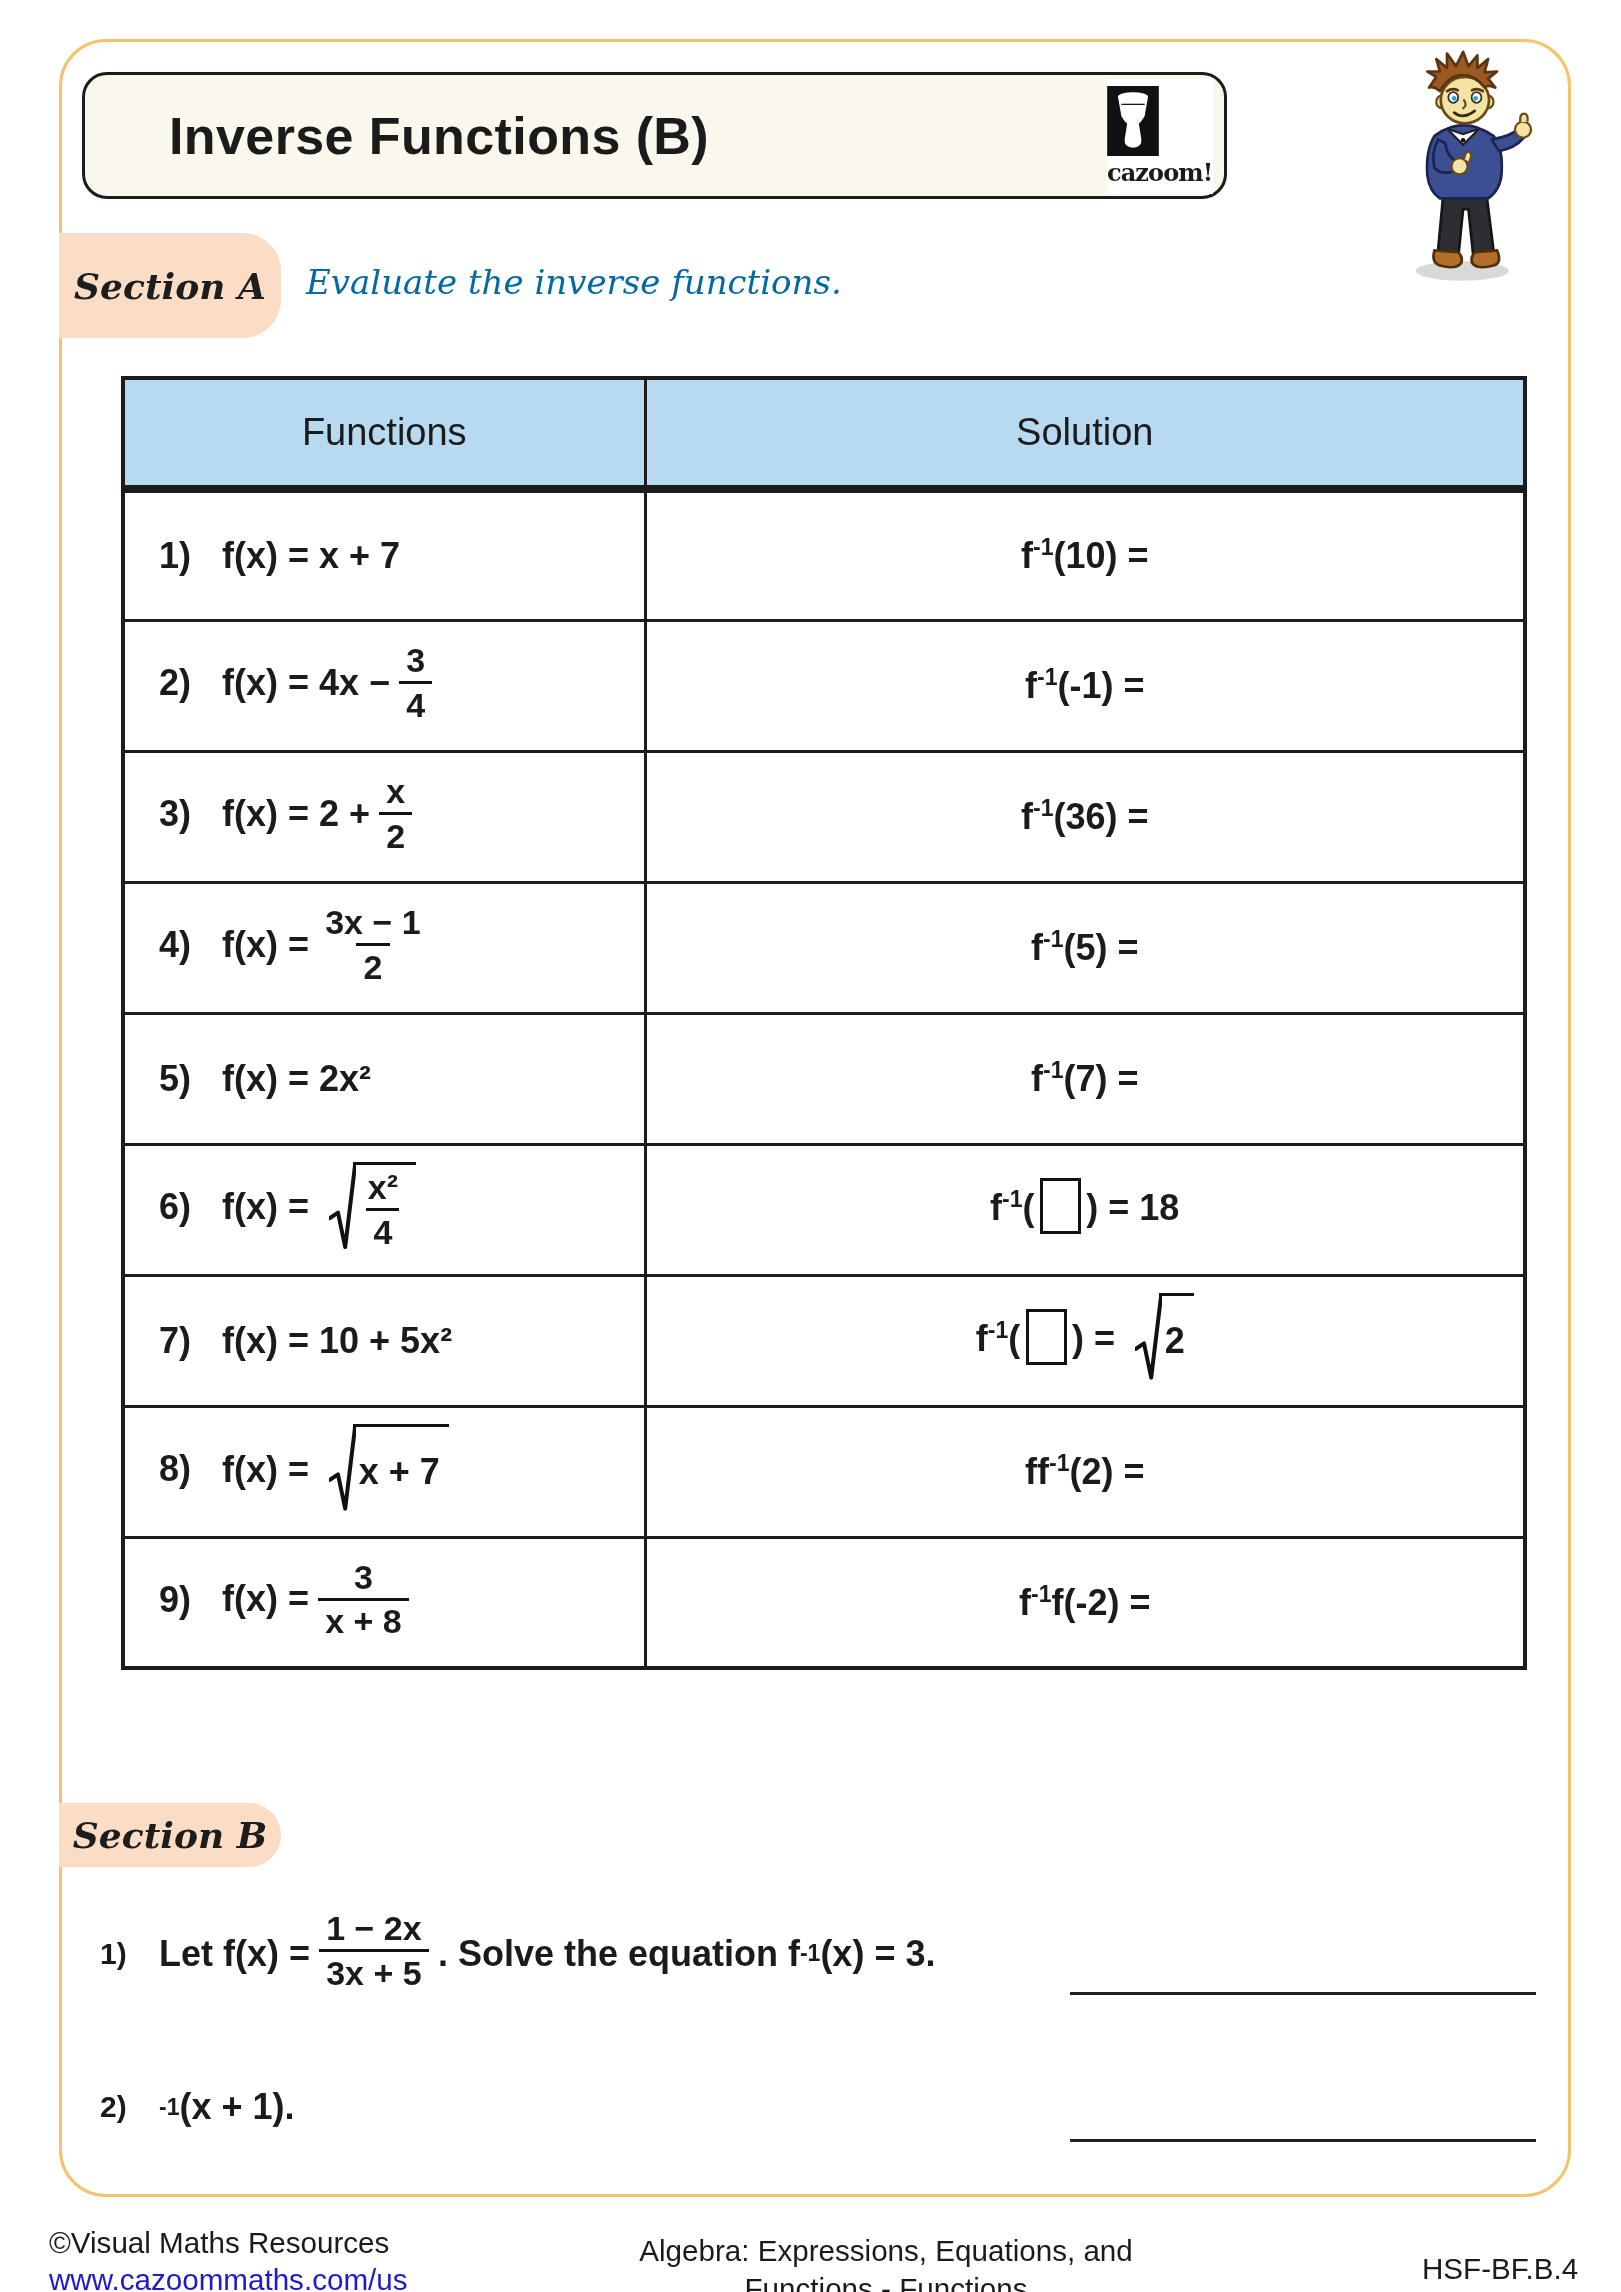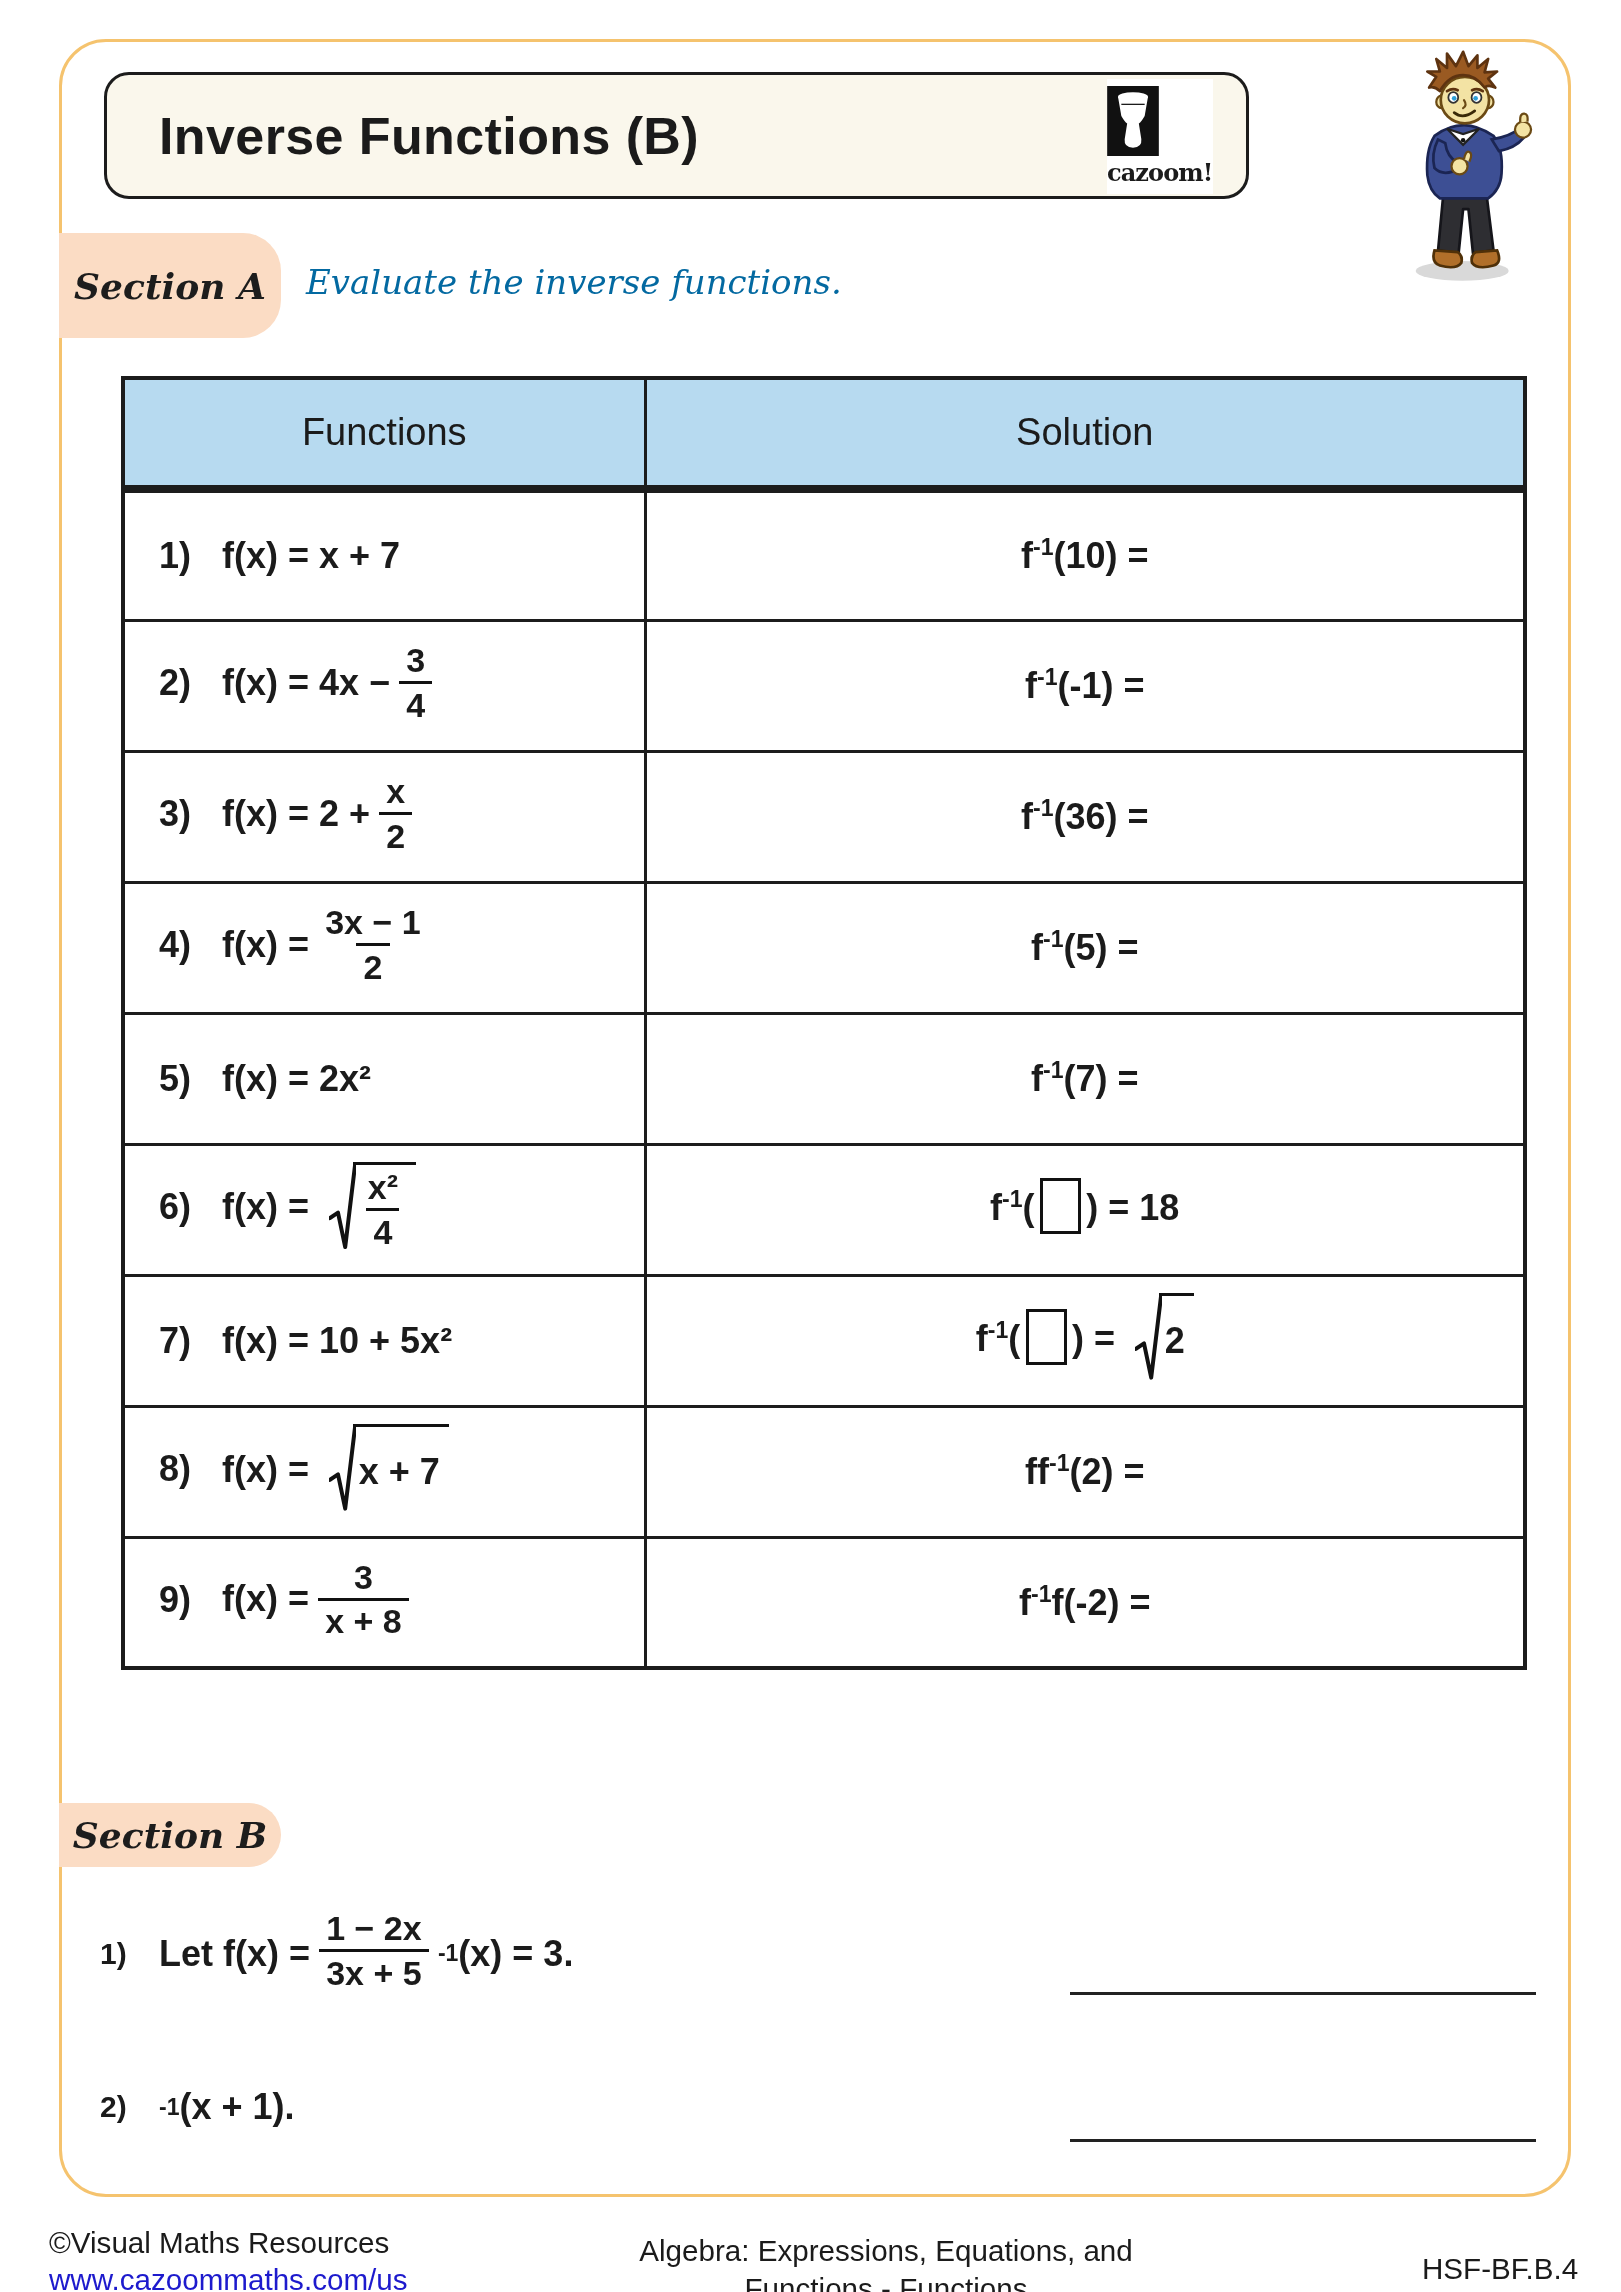--- a/index.html
+++ b/index.html
@@ -4,21 +4,21 @@
 <style>
   * { margin:0; padding:0; box-sizing:border-box; }
   html,body { width:1622px; height:2293px; background:#ffffff; font-family:"Liberation Sans", sans-serif; color:#1b1b1b; }
   body { position:relative; overflow:hidden; }
 
   .gold-frame { position:absolute; left:59px; top:39px; width:1512px; height:2158px;
     border:3.6px solid #f5c36e; border-radius:47px; background:transparent; }
 
   .title-box { position:absolute; left:82px; top:72px; width:1145px; height:127px;
     background:#faf7ec; border:3.6px solid #1c1c1c; border-radius:25px;
-    display:flex; align-items:center; padding-left:52px; z-index:2;margin-left:22px; }
+    display:flex; align-items:center; padding-left:84px; z-index:2; }
   .title { font-size:52px; font-weight:700; letter-spacing:0.4px; }
 
   .logo-card { position:absolute; left:1107px; top:79px; width:106px; height:115px;
     background:#ffffff; display:flex; flex-direction:column; align-items:flex-start; justify-content:center; z-index:3; }
   .logo-text { font-family:"DejaVu Serif", serif; font-weight:700; font-size:24px; letter-spacing:-0.9px; margin-top:-1.8px; }
 
   .mascot { position:absolute; left:1388px; top:50px; z-index:3; }
 
   .section-pill { position:absolute; left:59px; width:222px; height:105px; background:#fbdcc4;
     border-radius:0 38px 38px 0; display:flex; align-items:center; justify-content:center; z-index:2; }
@@ -257,20 +257,21 @@
   <span class="section-label">Section B</span>
 </div>
 
 <div class="qline q1">
   <span class="qnum2">1)</span>
   <span>Let f(x) =</span>
   <span class="frac">
       <span class="n">1 − 2x</span>
       <span class="d">3x + 5</span>
     </span>
+  <span>. Solve the equation f</span>
     <sup class="inv">-1</sup>
     <span>(x) = 3.</span>
 </div>
 <div class="ans-line ans1"></div>
 
 <div class="qline q2">
   <span class="qnum2">2)</span>
     <sup class="inv">-1</sup>
     <span>(x + 1).</span>
 </div>

